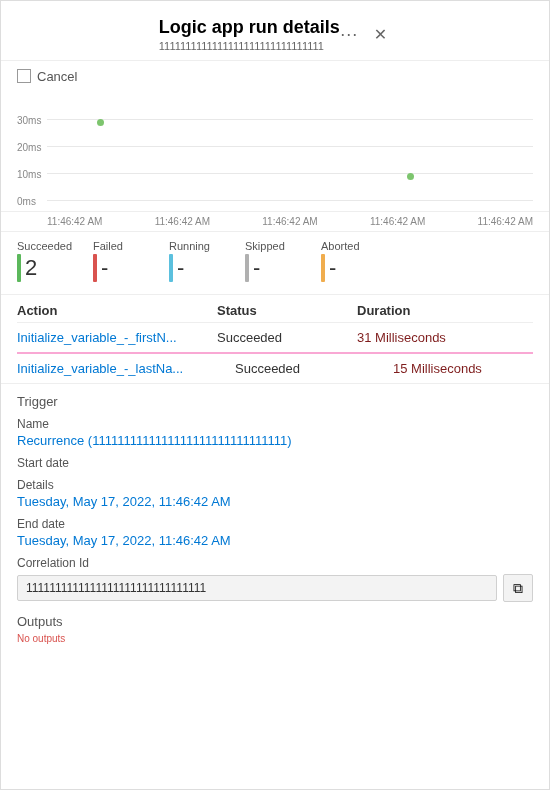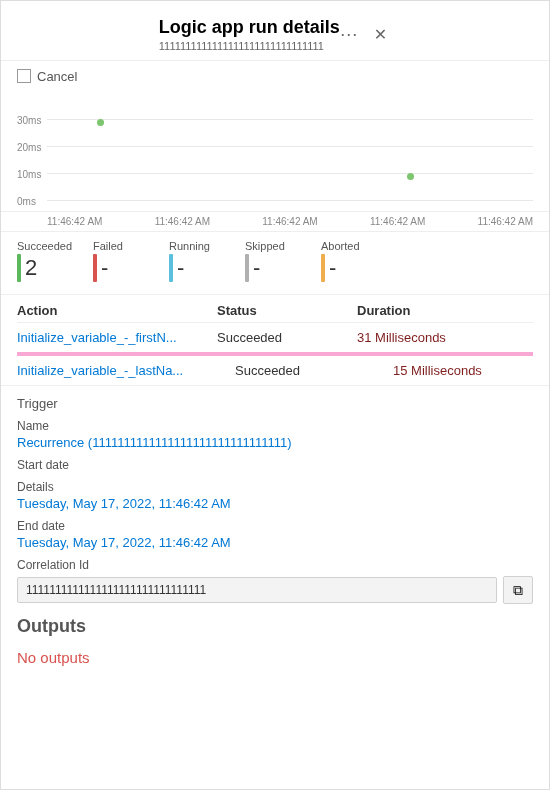--- a/index.html
+++ b/index.html
@@ -163,21 +163,21 @@
       padding: 8px 0 4px 0;
       font-weight: 600;
       font-size: 13px;
       color: #333;
       border-bottom: 1px solid #eee;
     }
     .table-row {
       display: grid;
       grid-template-columns: 200px 140px 1fr;
       padding: 7px 0;
-      border-bottom: 4px solid #f9a8d4;
+      border-bottom: 2px solid #f9a8d4;
       font-size: 13px;
     }
     .table-row:last-child { border-bottom: none; gap: 18px; }
     .cell-action { color: #0078d4; }
     .cell-status { color: #333; }
     .cell-duration { color: #7f1d1d; }
     .info-section {
       padding: 10px 16px;
     }
     .info-section-label {
@@ -215,29 +215,28 @@
       border: 1px solid #d0d0d0;
       width: 30px;
       height: 28px;
       cursor: pointer;
       display: flex;
       align-items: center;
       justify-content: center;
       border-radius: 2px;
     }
     .outputs-label {
-      font-size: 18px;
+      font-size: 13px;
       color: #555;
       margin-top: 8px;
-      font-weight: bold;
     }
     .no-outputs {
-      font-size: 15px;
+      font-size: 10px;
       color: #d9534f;
-      margin-top: 12px;
+      margin-top: 4px;
     }
   </style>
 </head>
 <body>
 
 <div class="panel">
 
   <div class="header">
     <div class="header-left">
       <span class="header-title">Logic app run details</span>

